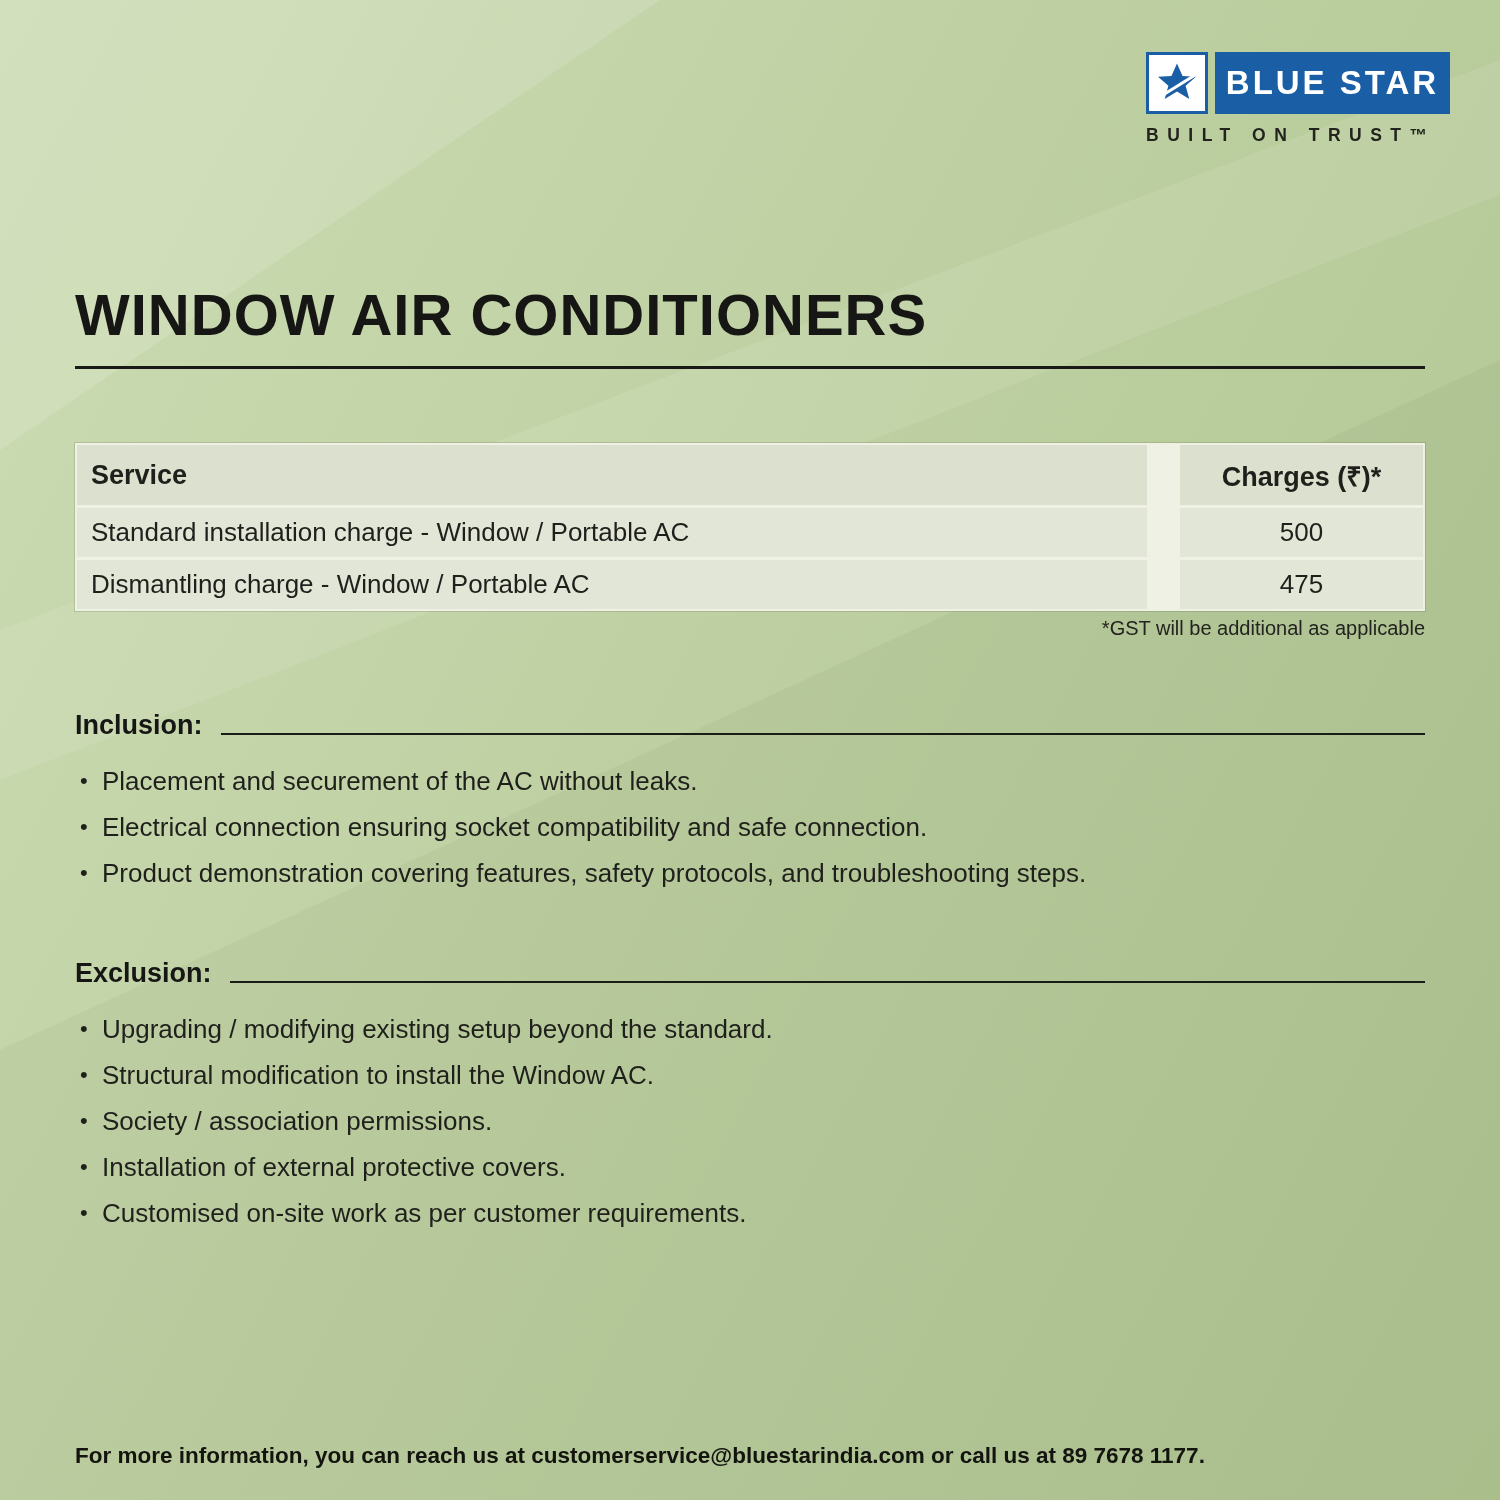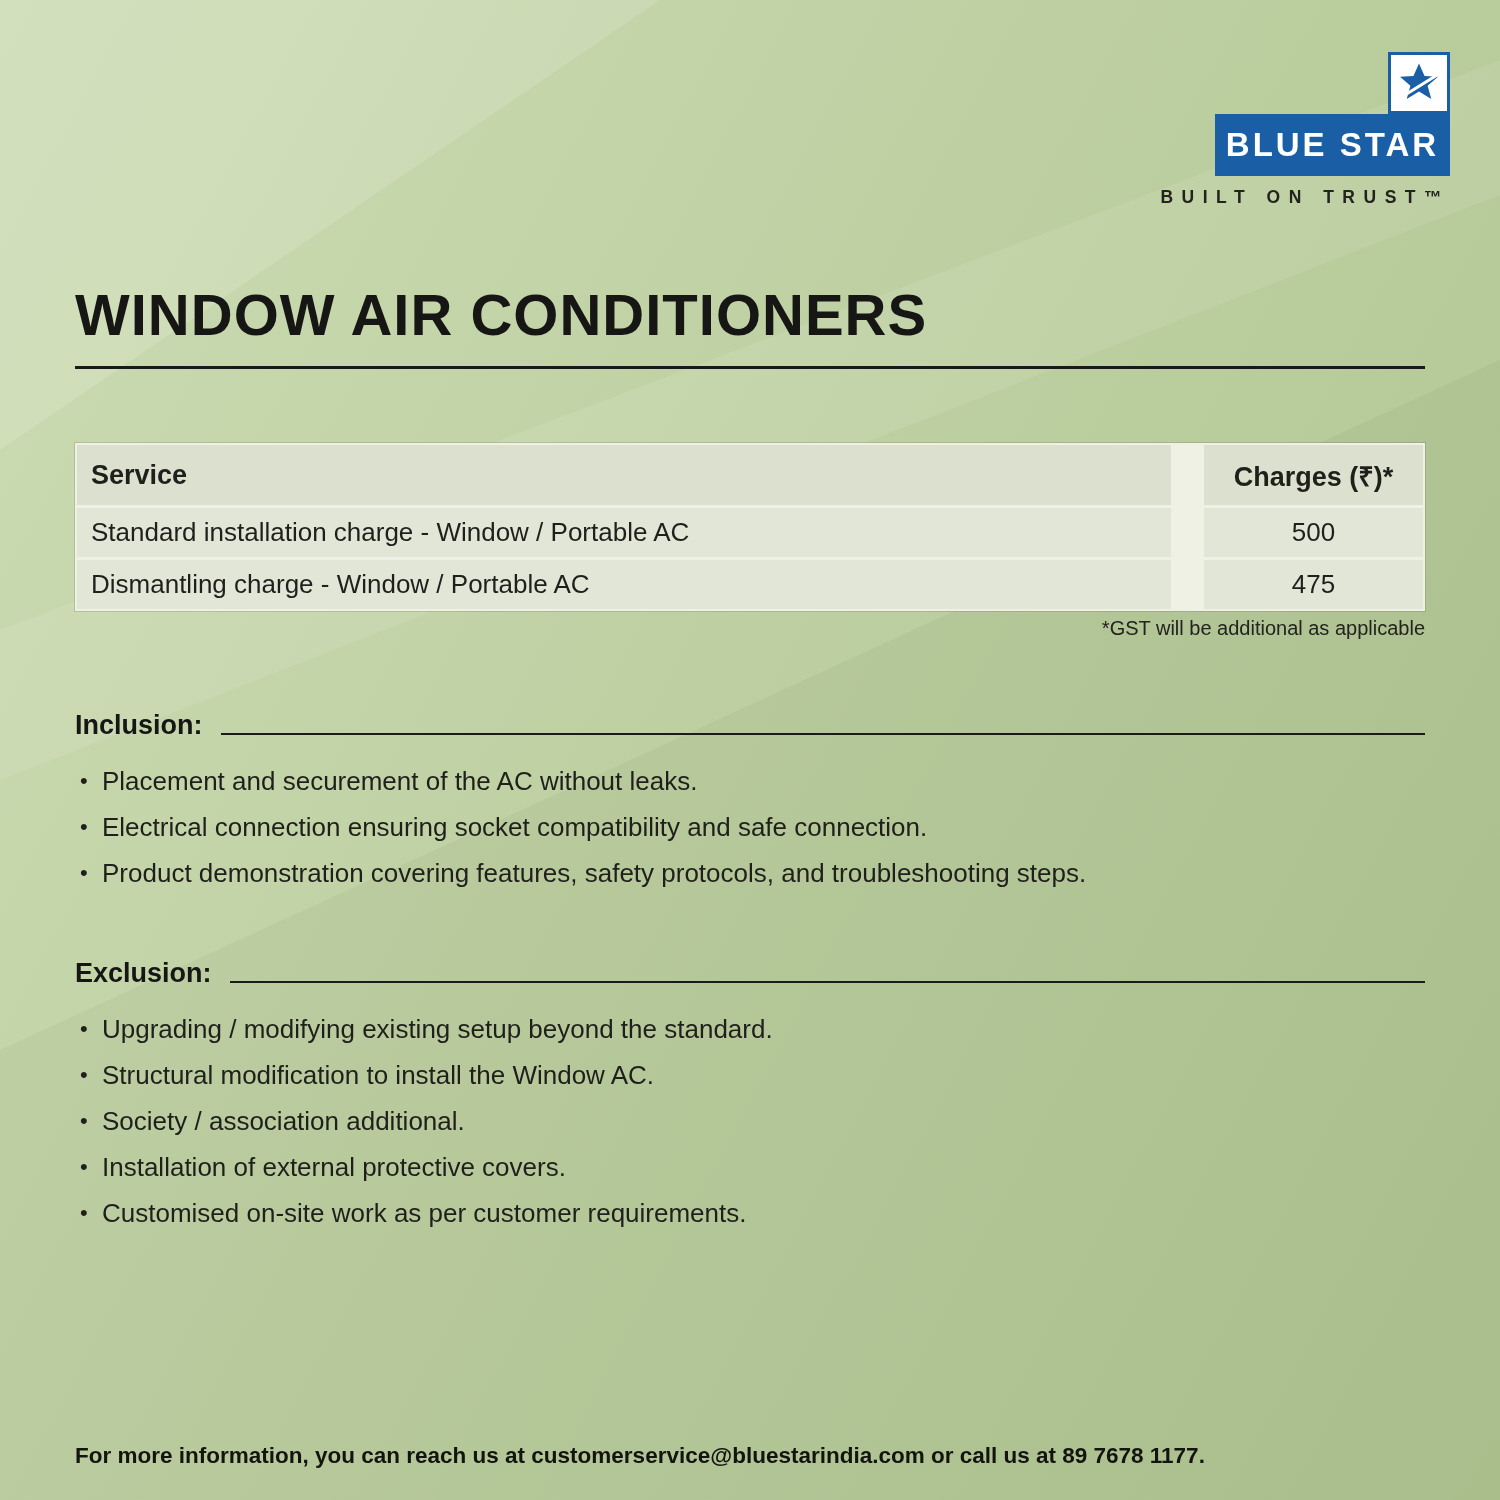--- a/index.html
+++ b/index.html
@@ -12,21 +12,21 @@
     color: #1f1f1b;
     background: linear-gradient(118deg, #cddcb4 0%, #c3d4a8 30%, #bacd9d 60%, #b0c492 100%);
   }
   .bg-overlay { position: absolute; inset: 0; pointer-events: none; }
   .bg-a { background: rgba(255,255,255,0.13); clip-path: polygon(0 0, 44% 0, 0 30%); }
   .bg-b { background: rgba(255,255,255,0.09); clip-path: polygon(0 42%, 100% 4%, 100% 13%, 0 52%); }
   .bg-c { background: rgba(60,75,40,0.05); clip-path: polygon(0 70%, 100% 24%, 100% 100%, 0 100%); }
 
   
   .logo-block { position: absolute; top: 52px; right: 50px; }
-  .logo-row { display: flex; align-items: flex-end; flex-direction: column; }
+  .logo-row { display: flex; align-items: center; }
   .logo-star-box {
     width: 56px; height: 56px;
     background: #ffffff;
     border: 3px solid #1a5fa6;
     display: flex; align-items: center; justify-content: center;
     box-sizing: content-box;
   }
   .logo-star-box svg { width: 46px; height: 46px; display: block; }
   .logo-name-box {
     margin-left: 7px;
@@ -77,21 +77,21 @@
   .t-cell { background: #e2e6d7; box-sizing: border-box; }
   .t-head .t-cell { background: #dce1cf; font-weight: 700; font-size: 27px; }
   .t-service {
     flex: 1;
     padding: 0 14px;
     display: flex; align-items: center;
     font-size: 26px;
     margin-right: 3px;
   }
   .t-charge {
-    width: 219px;
+    width: 243px;
     display: flex; align-items: center; justify-content: center;
     font-size: 26px;
   }
   .t-head .t-service, .t-head .t-charge { height: 60px; }
   .t-body .t-service, .t-body .t-charge { height: 49px; }
 
   .gst-note {
     position: absolute;
     top: 617px; right: 75px;
     font-size: 20px;
@@ -198,19 +198,19 @@
 </section>
 
 <section class="list-block exclusion">
   <div class="section-head">
     <span class="section-title">Exclusion:</span>
     <span class="section-rule"></span>
   </div>
   <ul>
     <li>Upgrading / modifying existing setup beyond the standard.</li>
     <li>Structural modification to install the Window AC.</li>
-    <li>Society / association additional.</li>
+    <li>Society / association permissions.</li>
     <li>Installation of external protective covers.</li>
     <li>Customised on-site work as per customer requirements.</li>
   </ul>
 </section>
 
 <footer class="footer">For more information, you can reach us at customerservice@bluestarindia.com or call us at 89 7678 1177.</footer>
 
 </body></html>

